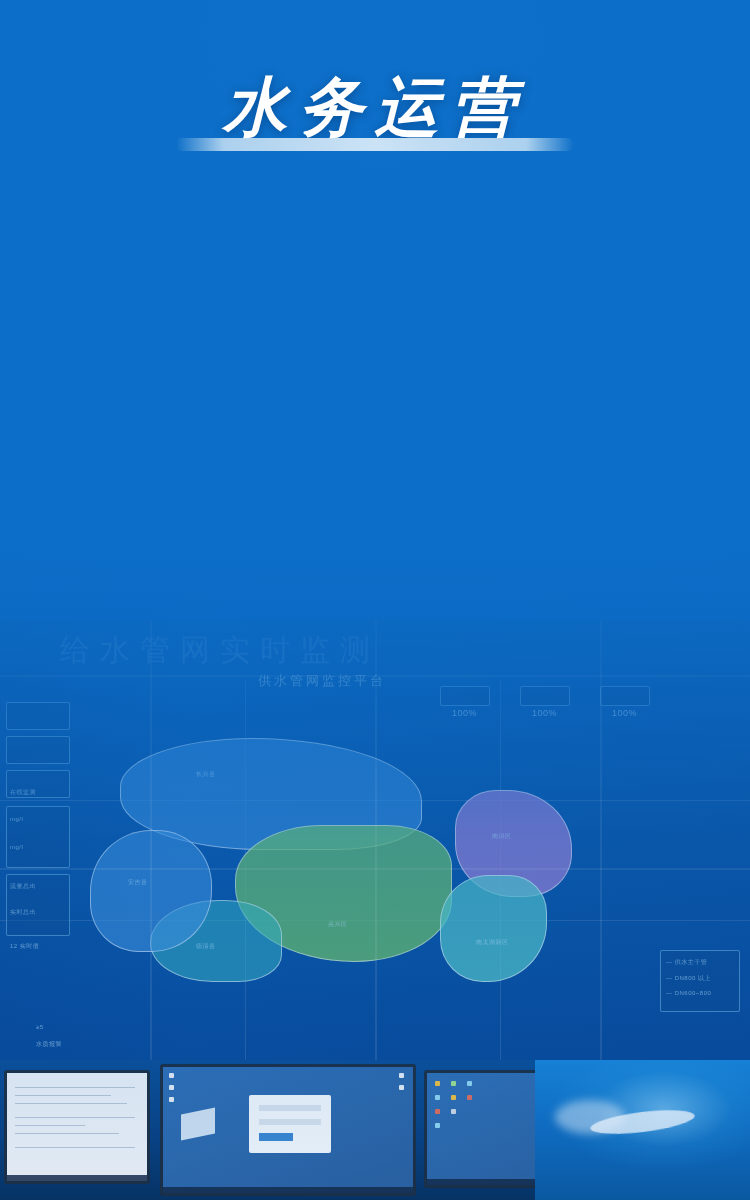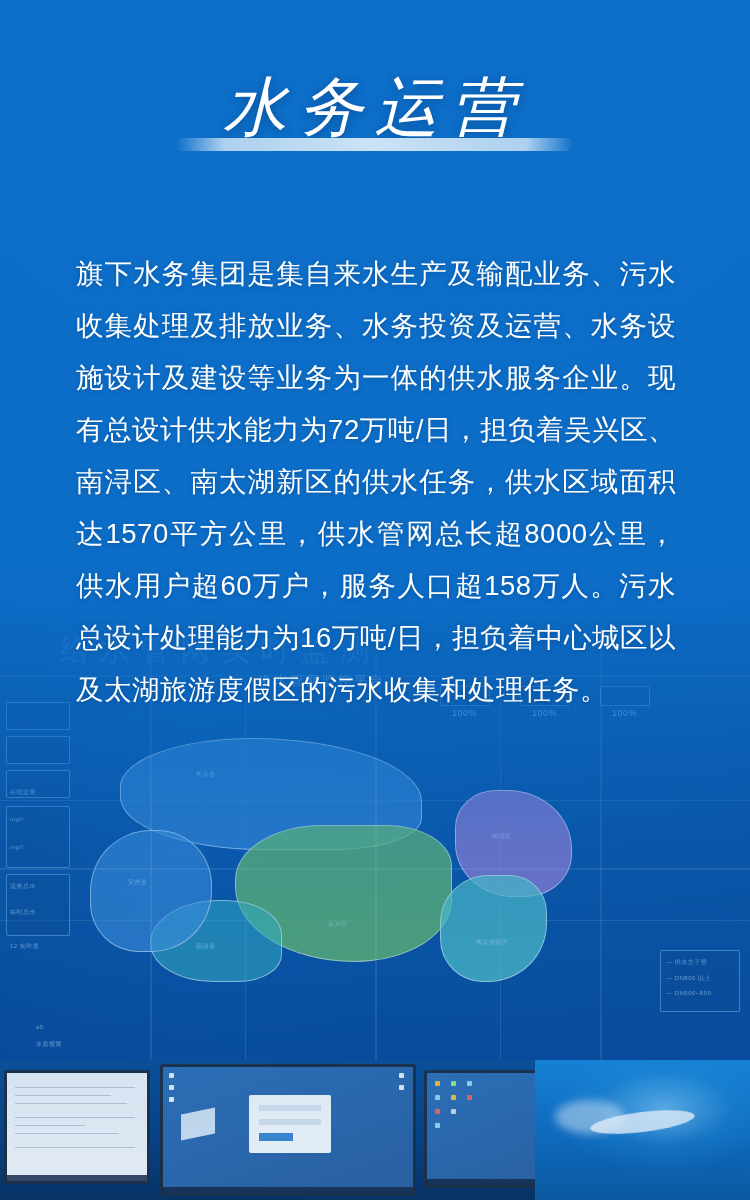--- a/index.html
+++ b/index.html
@@ -172,21 +172,21 @@
     right: 0;
     top: 64px;
     text-align: center;
   }
   .title {
     display: inline-block;
     position: relative;
     color: #ffffff;
     font-family: "Liberation Serif", "DejaVu Serif", serif;
     font-size: 64px;
-    font-weight: 400;
+    font-weight: 700;
     font-style: italic;
     letter-spacing: 12px;
     text-shadow: 0 2px 10px rgba(0,40,90,0.45);
     padding: 0 6px 6px 6px;
   }
   .title-underline {
     position: absolute;
     left: 50%;
     transform: translateX(-50%);
     top: 138px;
@@ -327,16 +327,15 @@
     <div class="veil"></div>
   </div>
 
   <div class="content">
 
     <div class="title-wrap">
       <div class="title">水务运营</div>
     </div>
     <div class="title-underline"></div>
 
-    <div class="body-copy">旗下水务集团是集自来水生产及输配业务、污水收集处理及排放业务、水务投资及运营、水务设施设计及建设等业务为一体的供水服务企业。现有总设计供水能力为72万吨/日，担负着吴兴区、南浔区、南太湖新区的供水任务，供水区域面积达1570平方公里，供水管网总长超8000公里，供水用户超60万户，服务人口超158万人。污水总设计处理能力为16万吨/日，担负着中心城区以及太湖旅游度假区的污水收集和处理任务。</div>
 
   </div>
 </div>
 
 </body></html>

